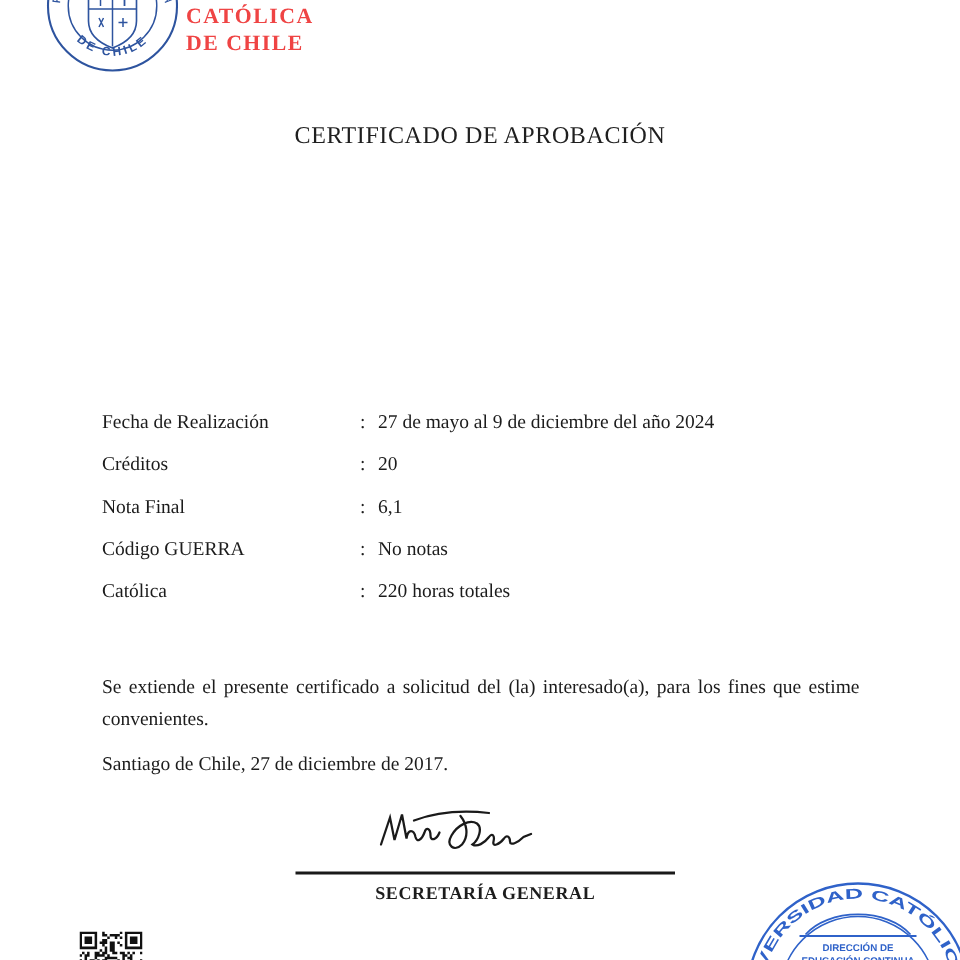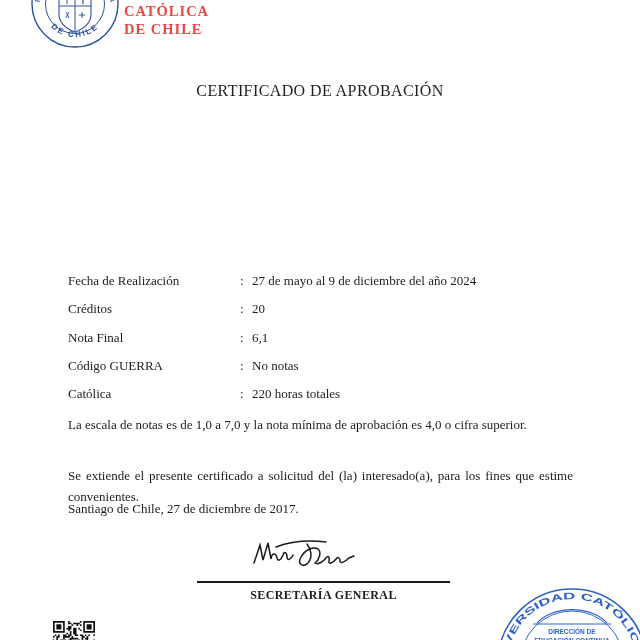--- a/index.html
+++ b/index.html
@@ -14,21 +14,21 @@
   .seal-svg{left:25px;top:-46px;width:100px;height:100px;}
   .wordmark{left:124px;top:2px;color:#ef4444;font-size:14.5px;font-weight:600;
     letter-spacing:1px;line-height:18px;}
   .doc-title{left:0;top:82px;width:640px;text-align:center;
     font-size:16px;letter-spacing:.4px;color:#1f1f1f;}
   
   .para{left:68px;width:505px;font-size:13px;line-height:24px;}
   .just{text-align:justify;text-justify:inter-word;}
   .intro{top:151px;}
   .scale{top:416px;line-height:18px;}
-  .issue{top:447px;line-height:21px;margin-top:18px;}
+  .issue{top:447px;line-height:21px;}
   .place{top:500px;line-height:18px;}
   
   .fields{left:68px;top:273px;width:505px;font-size:13px;}
   .frow{display:flex;height:28.3px;align-items:flex-start;line-height:15px;}
   .flabel{flex:0 0 172px;}
   .fcolon{flex:0 0 8px;}
   .fvalue{margin-left:4px;}
   
   .sign-svg{left:250px;top:533px;width:125px;height:40px;}
   .sig-line{left:197px;top:581px;width:253px;height:0;border-top:2px solid #1a1a1a;}
@@ -96,21 +96,20 @@
       <span class="fcolon">:</span>
       <span class="fvalue">No notas</span>
     </div>
     <div class="frow">
       <span class="flabel">Católica</span>
       <span class="fcolon">:</span>
       <span class="fvalue">220 horas totales</span>
     </div>
   </div>
 
-  <div class="abs para scale">La escala de notas es de 1,0 a 7,0 y la nota mínima de aprobación es 4,0 o cifra superior.</div>
   <div class="abs para just issue">Se extiende el presente certificado a solicitud del (la) interesado(a), para los fines que estime convenientes.</div>
   <div class="abs para place">Santiago de Chile, 27 de diciembre de 2017.</div>
 
   <svg class="abs sign-svg" viewBox="0 0 125 40" aria-hidden="true">
     <g fill="none" stroke="#1a1a1a" stroke-width="1.5" stroke-linecap="round">
       <path d="M4,30 L10,12 L13,27 L18,10 L21,26 C22,19 26,20 27,25 C28,29 31,27 33,22 C34,18 37,19 37,24 C37,28 41,27 43,22"></path>
       <path d="M26,14 C42,8 58,7 76,9"></path>
       <path d="M57,11 C61,16 63,24 58,30 C53,35 47,31 51,24 C55,17 63,13 68,16 C72,19 69,27 65,30 C68,32 73,29 76,25 C78,22 80,24 79,28 C78,32 83,30 86,26 C88,23 90,25 90,28 C90,31 95,29 99,25 L104,23"></path>
     </g>
   </svg>

